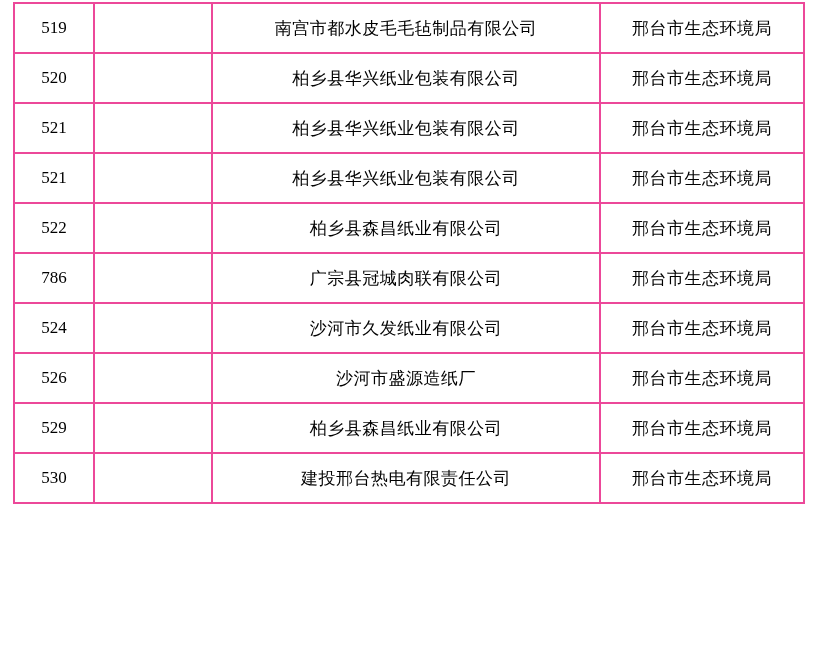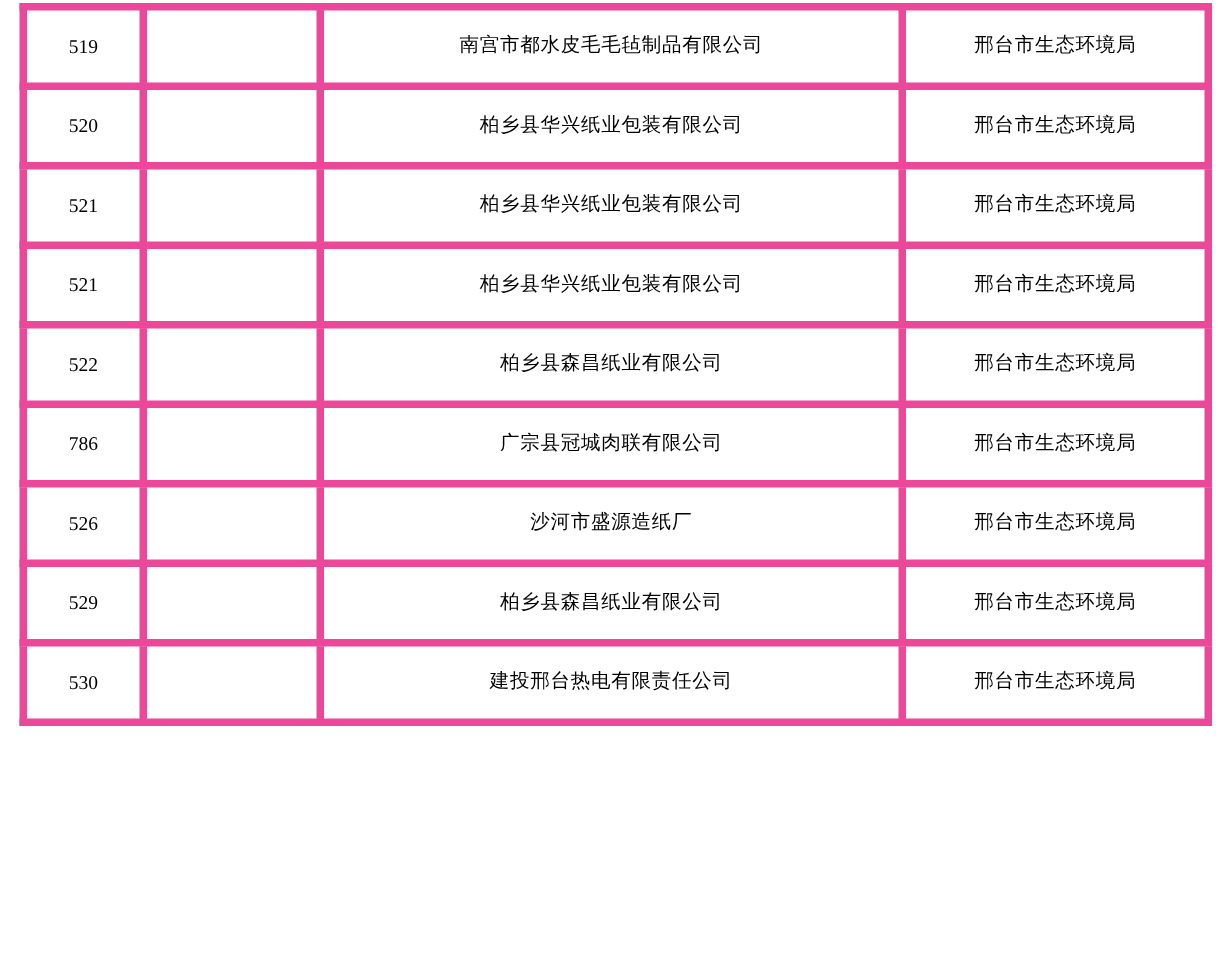--- a/index.html
+++ b/index.html
@@ -21,25 +21,25 @@
     box-sizing: border-box;
   }
   table.doc-table {
     border-collapse: collapse;
     table-layout: fixed;
     width: 790px;
     margin-left: 13px;
     margin-top: 2px;
   }
   table.doc-table td {
-    border: 5px solid #ec4899;
+    border: 2px solid #ec4899;
     height: 48px;
     padding: 0;
     vertical-align: middle;
-    font-size: 13px;
+    font-size: 17px;
     line-height: 1.2;
     text-align: center;
   }
   col.c-seq { width: 80px; }
   col.c-blank { width: 118px; }
   col.c-name { width: 388px; }
   col.c-org { width: 204px; }
 
   td.seq-cell {
     text-align: center;
@@ -105,20 +105,26 @@
         <td class="name-cell">柏乡县森昌纸业有限公司</td>
         <td class="org-cell">邢台市生态环境局</td>
       </tr>
       <tr>
         <td class="seq-cell">786</td>
         <td class="blank-cell"></td>
         <td class="name-cell">广宗县冠城肉联有限公司</td>
         <td class="org-cell">邢台市生态环境局</td>
       </tr>
       <tr>
+        <td class="seq-cell">524</td>
+        <td class="blank-cell"></td>
+        <td class="name-cell">沙河市久发纸业有限公司</td>
+        <td class="org-cell">邢台市生态环境局</td>
+      </tr>
+      <tr>
         <td class="seq-cell">526</td>
         <td class="blank-cell"></td>
         <td class="name-cell">沙河市盛源造纸厂</td>
         <td class="org-cell">邢台市生态环境局</td>
       </tr>
       <tr>
         <td class="seq-cell">529</td>
         <td class="blank-cell"></td>
         <td class="name-cell">柏乡县森昌纸业有限公司</td>
         <td class="org-cell">邢台市生态环境局</td>

